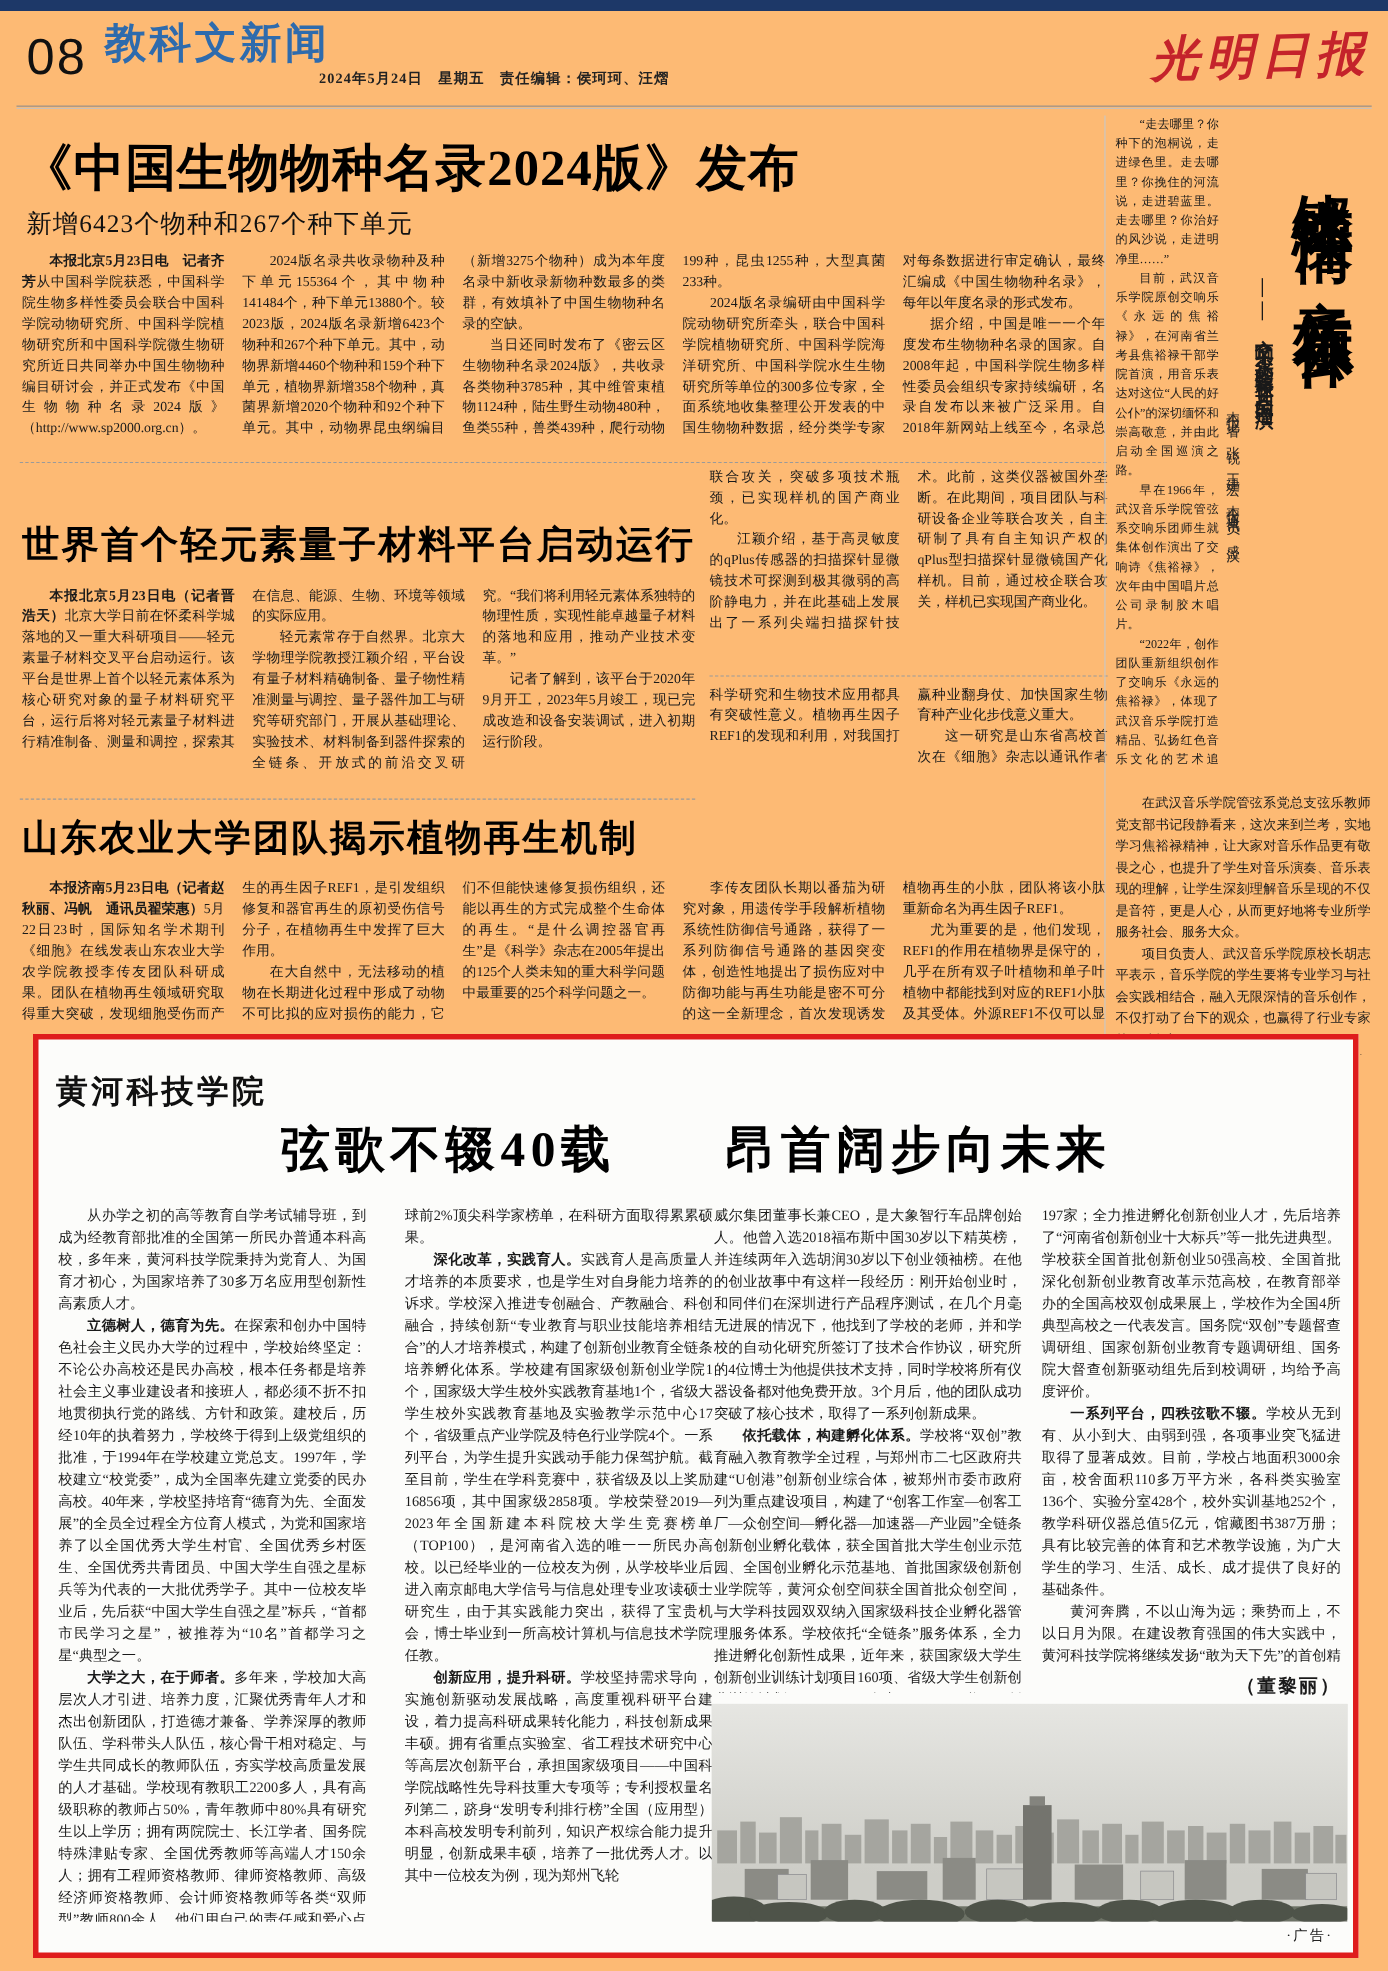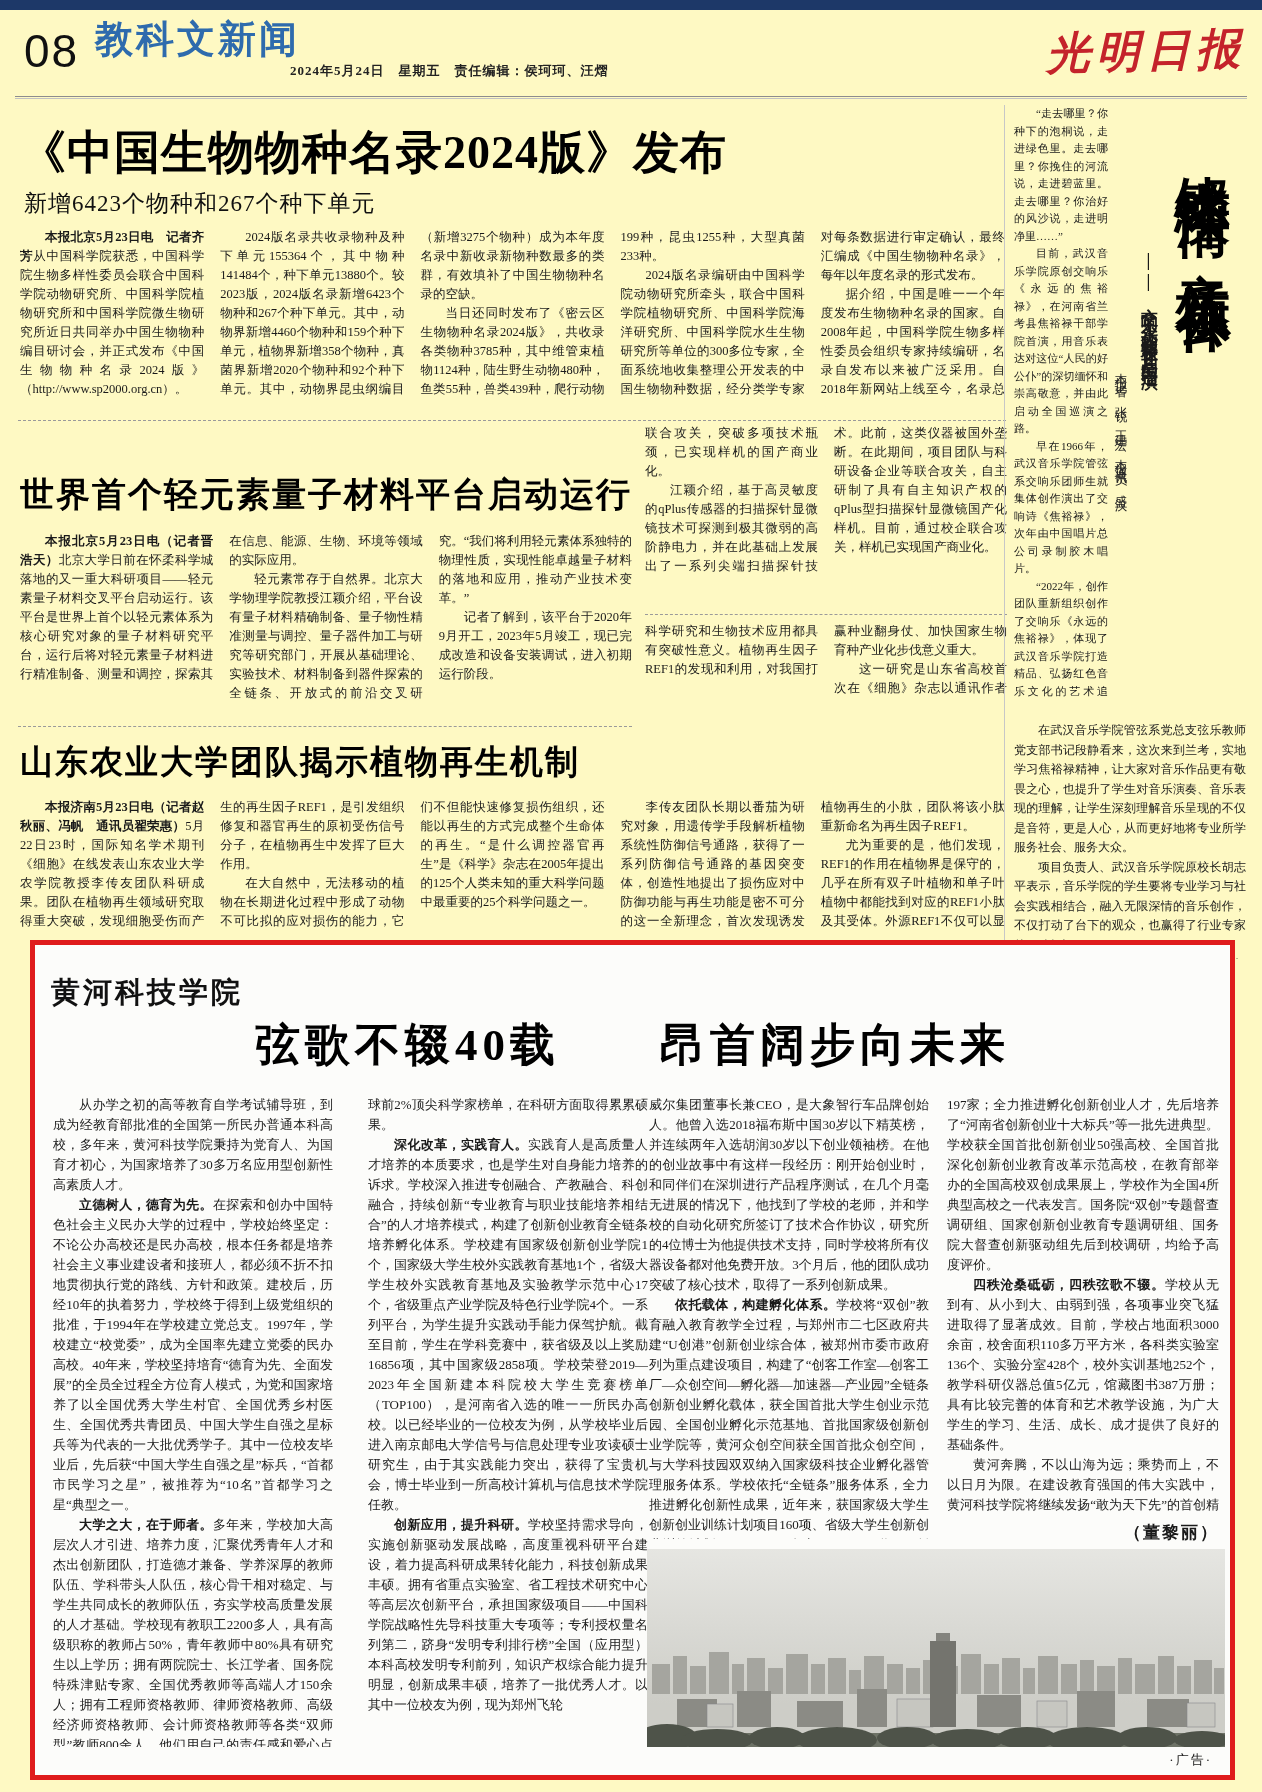--- a/index.html
+++ b/index.html
@@ -1,17 +1,17 @@
 <!DOCTYPE html>
 <html><head>
 <meta charset="utf-8">
 <style>
   * { margin:0; padding:0; box-sizing:border-box; }
   body { background:#e8e8e4; font-family:"Liberation Serif", serif; }
-  .page { position:relative; width:1262px; height:1792px; background:#fef9c3; margin:0 auto; overflow:hidden; color:#1a1a1a; }
+  .page { position:relative; width:1262px; height:1792px; background:#fdba74; margin:0 auto; overflow:hidden; color:#1a1a1a; }
   .abs { position:absolute; }
 
   .topbar { left:0; top:0; width:1262px; height:10px; background:#1d3868; }
   .page-num { left:24px; top:24px; font-family:"Liberation Sans",sans-serif; font-size:46px; font-weight:400; color:#111; letter-spacing:2px; }
   .section-title { left:95px; top:14px; font-family:"Liberation Sans",sans-serif; font-size:38px; font-weight:700; color:#2e6bad; letter-spacing:3px; }
   .date-line { left:290px; top:62px; font-size:13px; font-weight:700; color:#222; letter-spacing:1px; }
   .masthead { right:16px; top:22px; font-size:44px; font-weight:700; font-style:italic; color:#c4232b; letter-spacing:6px; transform:rotate(-1.5deg); }
   .header-rule { left:15px; top:96px; width:1232px; height:3px; border-top:1px solid #8d8d8d; border-bottom:1px solid #c2c2c2; }
 
   .headline-xl { font-size:46px; font-weight:700; letter-spacing:1px; white-space:nowrap; color:#000; }
@@ -138,21 +138,21 @@
       <p><b class="lead">创新应用，提升科研。</b><span>学校坚持需求导向，实施创新驱动发展战略，高度重视科研平台建设，着力提高科研成果转化能力，科技创新成果丰硕。拥有省重点实验室、省工程技术研究中心等高层次创新平台，承担国家级项目——中国科学院战略性先导科技重大专项等；专利授权量名列第二，跻身“发明专利排行榜”全国（应用型）本科高校发明专利前列，知识产权综合能力提升明显，创新成果丰硕，培养了一批优秀人才。以其中一位校友为例，现为郑州飞轮</span></p>
     </div>
 
     <div class="abs ad-text" style="left:614px; top:150px; width:280px; height:444px;">
       <p class="noindent"><span>威尔集团董事长兼CEO，是大象智行车品牌创始人。他曾入选2018福布斯中国30岁以下精英榜，并连续两年入选胡润30岁以下创业领袖榜。在他的创业故事中有这样一段经历：刚开始创业时，和同伴们在深圳进行产品程序测试，在几个月毫无进展的情况下，他找到了学校的老师，并和学校的自动化研究所签订了技术合作协议，研究所的4位博士为他提供技术支持，同时学校将所有仪器设备都对他免费开放。3个月后，他的团队成功突破了核心技术，取得了一系列创新成果。</span></p>
       <p><b class="lead">依托载体，构建孵化体系。</b><span>学校将“双创”教育融入教育教学全过程，与郑州市二七区政府共建“U创港”创新创业综合体，被郑州市委市政府列为重点建设项目，构建了“创客工作室—创客工厂—众创空间—孵化器—加速器—产业园”全链条创新创业孵化载体，获全国首批大学生创业示范园、全国创业孵化示范基地、首批国家级创新创业学院等，黄河众创空间获全国首批众创空间，与大学科技园双双纳入国家级科技企业孵化器管理服务体系。学校依托“全链条”服务体系，全力推进孵化创新性成果，近年来，获国家级大学生创新创业训练计划项目160项、省级大学生创新创业训练计划项目364项，在中国国际“互联网+”创新创业大赛总决赛中获“3银7铜”奖项，学校连续9年获“河南省优秀组织奖”；全力推进孵化成长性企业，在校生创办企业</span></p>
     </div>
 
     <div class="abs ad-text" style="left:912px; top:150px; width:272px; height:420px;">
       <p class="noindent"><span>197家；全力推进孵化创新创业人才，先后培养了“河南省创新创业十大标兵”等一批先进典型。学校获全国首批创新创业50强高校、全国首批深化创新创业教育改革示范高校，在教育部举办的全国高校双创成果展上，学校作为全国4所典型高校之一代表发言。国务院“双创”专题督查调研组、国家创新创业教育专题调研组、国务院大督查创新驱动组先后到校调研，均给予高度评价。</span></p>
-      <p><b class="lead">四秩沧桑砥砺，四秩弦歌不辍。</b><span>学校从无到有、从小到大、由弱到强，各项事业突飞猛进取得了显著成效。目前，学校占地面积3000余亩，校舍面积110多万平方米，各科类实验室136个、实验分室428个，校外实训基地252个，教学科研仪器总值5亿元，馆藏图书387万册；具有比较完善的体育和艺术教学设施，为广大学生的学习、生活、成长、成才提供了良好的基础条件。</span></p>
+      <p><b class="lead">一系列平台，四秩弦歌不辍。</b><span>学校从无到有、从小到大、由弱到强，各项事业突飞猛进取得了显著成效。目前，学校占地面积3000余亩，校舍面积110多万平方米，各科类实验室136个、实验分室428个，校外实训基地252个，教学科研仪器总值5亿元，馆藏图书387万册；具有比较完善的体育和艺术教学设施，为广大学生的学习、生活、成长、成才提供了良好的基础条件。</span></p>
       <p><span>黄河奔腾，不以山海为远；乘势而上，不以日月为限。在建设教育强国的伟大实践中，黄河科技学院将继续发扬“敢为天下先”的首创精神，在“建设什么大学、培养什么人和为谁培养人”的探索中勇立潮头，走在前列，努力把学校建设成为知名应用型科技大学，为教育强国、教育强省建设作出新的更大贡献，努力写好新时代中国民办高等教育的奋进之笔。</span></p>
     </div>
 
     <div class="abs ad-signature" style="left:912px; top:576px; width:272px;">（董黎丽）</div>
 
     <div class="abs photo-frame" style="left:612px; top:604px; width:578px; height:198px;">
       <svg width="578" height="198" viewBox="0 0 578 198">
         <defs>
           <linearGradient id="sky" x1="0" y1="0" x2="0" y2="1">
             <stop offset="0" stop-color="#e6e6e2"></stop>

